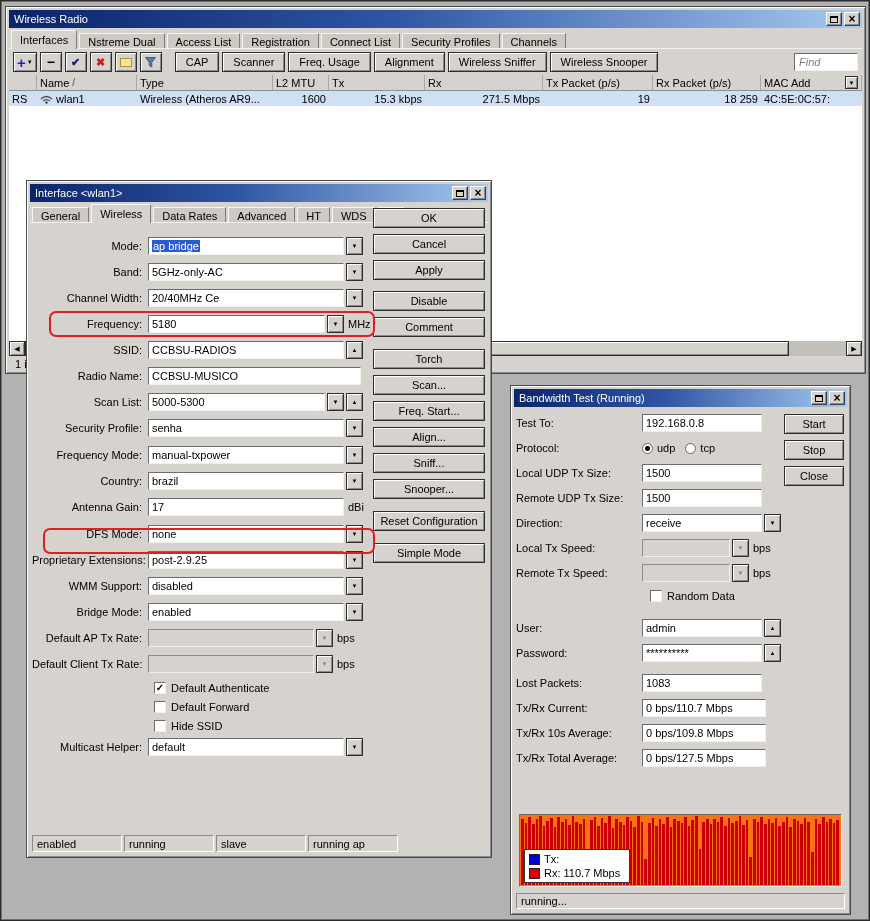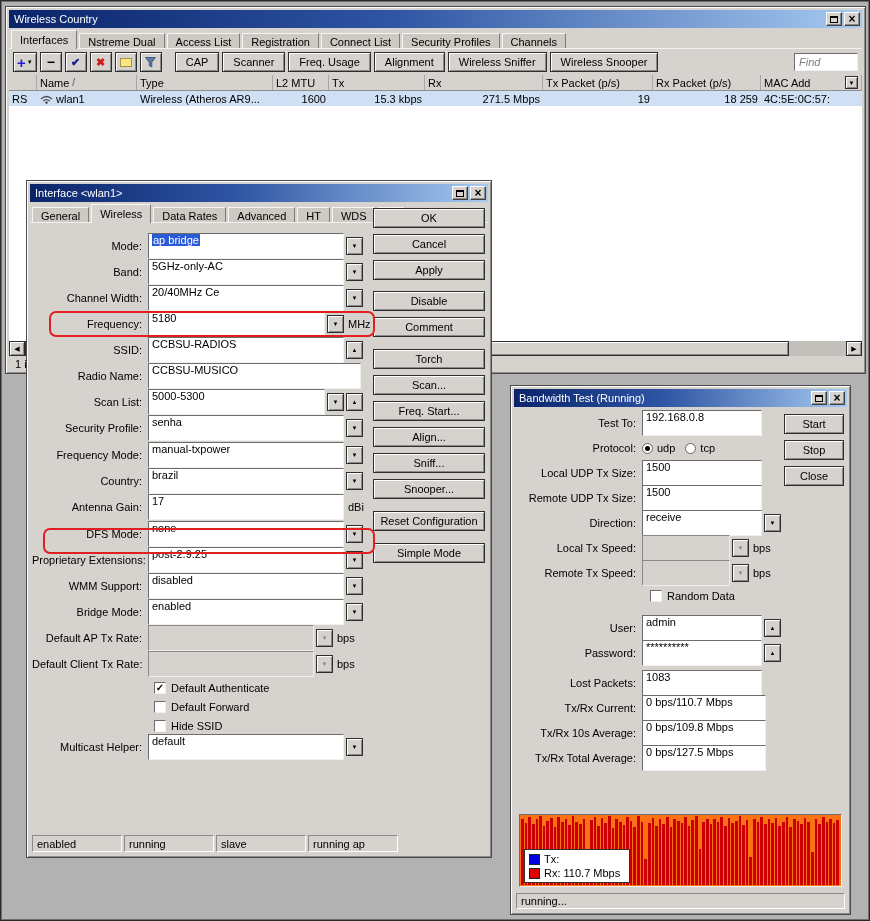--- a/index.html
+++ b/index.html
@@ -39,23 +39,23 @@
 .td{padding:0 3px;white-space:nowrap;overflow:hidden;display:flex;align-items:center;height:100%}
 .num{justify-content:flex-end}
 .wicon{display:inline-flex;margin-right:3px}
 .hscroll{height:15px;display:flex;background:#c3c0bb}
 .sbtn{width:16px;height:15px;border:1px solid #2e2e2e;box-shadow:inset 1px 1px 0 #fff,inset -1px -1px 0 #8a8a8a;display:grid;place-items:center;font-size:7px;padding:0}
 .strack{flex:1;position:relative}
 .sthumb{position:absolute;left:0;top:0;bottom:0;width:93%;background:#d6d3ce;border:1px solid #2e2e2e;box-shadow:inset 1px 1px 0 #fff,inset -1px -1px 0 #8a8a8a}
 .statusrow{height:16px;display:flex;align-items:center;padding:1px 6px}
 .frow{display:flex;align-items:center;height:18px;margin-bottom:8px}
 .lbl{width:116px;text-align:right;padding-right:6px;white-space:nowrap}
-.lbl2{width:126px;text-align:right;padding-right:6px;white-space:nowrap}
+.lbl2{width:126px;padding-right:24px;white-space:nowrap}
 .dim{color:#7d7d7d}
-.inp{height:26px;background:#fff;border:1px solid;border-color:#6d6d6d #f0f0f0 #f0f0f0 #6d6d6d;display:flex;align-items:flex-start;padding:0 3px;overflow:hidden;white-space:nowrap}
+.inp{height:18px;background:#fff;border:1px solid;border-color:#6d6d6d #f0f0f0 #f0f0f0 #6d6d6d;display:flex;align-items:center;padding:0 3px;overflow:hidden;white-space:nowrap}
 .w196{width:196px}.w213{width:213px}.w177{width:177px}.w166{width:166px}.w120{width:120px}.w124{width:124px}.w88{width:88px}
 .inp.dis{background:#d6d3ce;border-color:#8a8a8a #eee #eee #8a8a8a}
 .inp.dis2{background:#e7e7e7;color:#555}
 .drop,.upbtn{width:17px;height:18px;margin-left:2px;display:grid;place-items:center;border:1px solid #2e2e2e;box-shadow:inset 1px 1px 0 #fff,inset -1px -1px 0 #8a8a8a;padding:0}
 .drop.dis .dv{color:#888}
 .unit{margin-left:4px;white-space:nowrap}
 .selhl{background:#2a5bd7;color:#fff;padding:0 1px}
 .cb{width:12px;height:12px;background:#fff;border:1px solid;border-color:#6d6d6d #f0f0f0 #f0f0f0 #6d6d6d;display:grid;place-items:center;font-size:10px}
 .cb.on::after{content:"✓";font-weight:bold;margin-top:-2px}
 .radio{width:11px;height:11px;border-radius:50%;background:#fff;border:1px solid #666;display:grid;place-items:center}
@@ -80,21 +80,21 @@
 .fields{padding:14px 0 0 2px;position:relative}
 .bfields{padding:6px 0 0 2px;position:relative}
 </style>
 </head>
 <body>
 
 <div class="desktop">
 
   <div class="win" id="mainwin" style="left:3px;top:4px;width:861px;height:368px;z-index:1">
     <div class="titlebar">
-      <span>Wireless Country</span>
+      <span>Wireless Radio</span>
       <span class="tsp"></span>
       <button class="wbtn">
           <span class="maxg"></span>
         </button>
       <button class="wbtn">
           <span class="xg">×</span>
         </button>
     </div>
     <div class="tabsrow">
       <div class="tab active">

